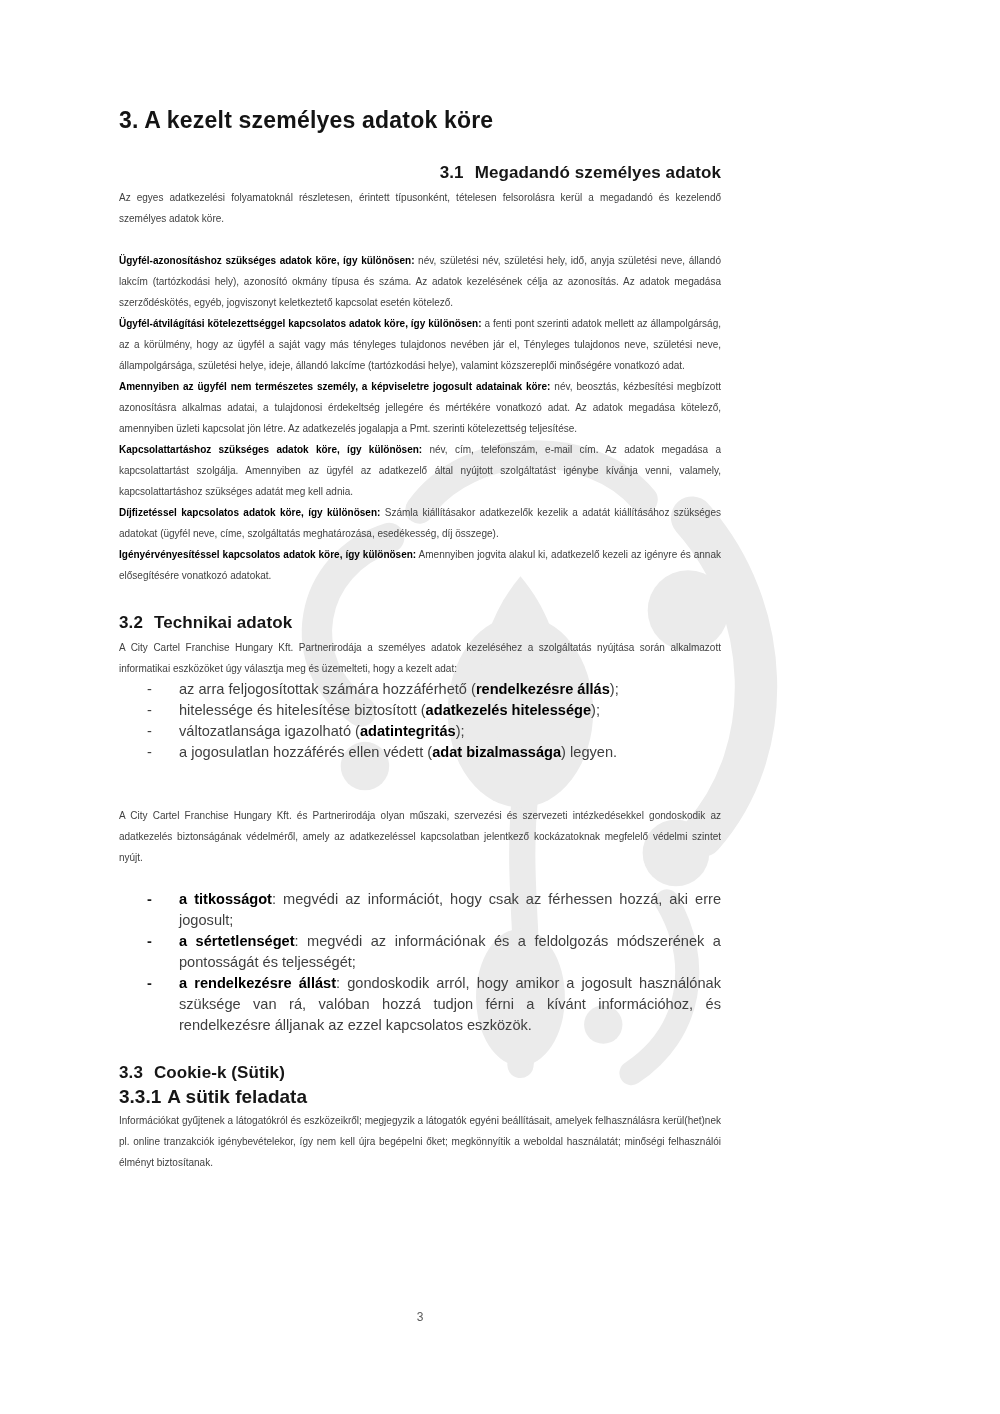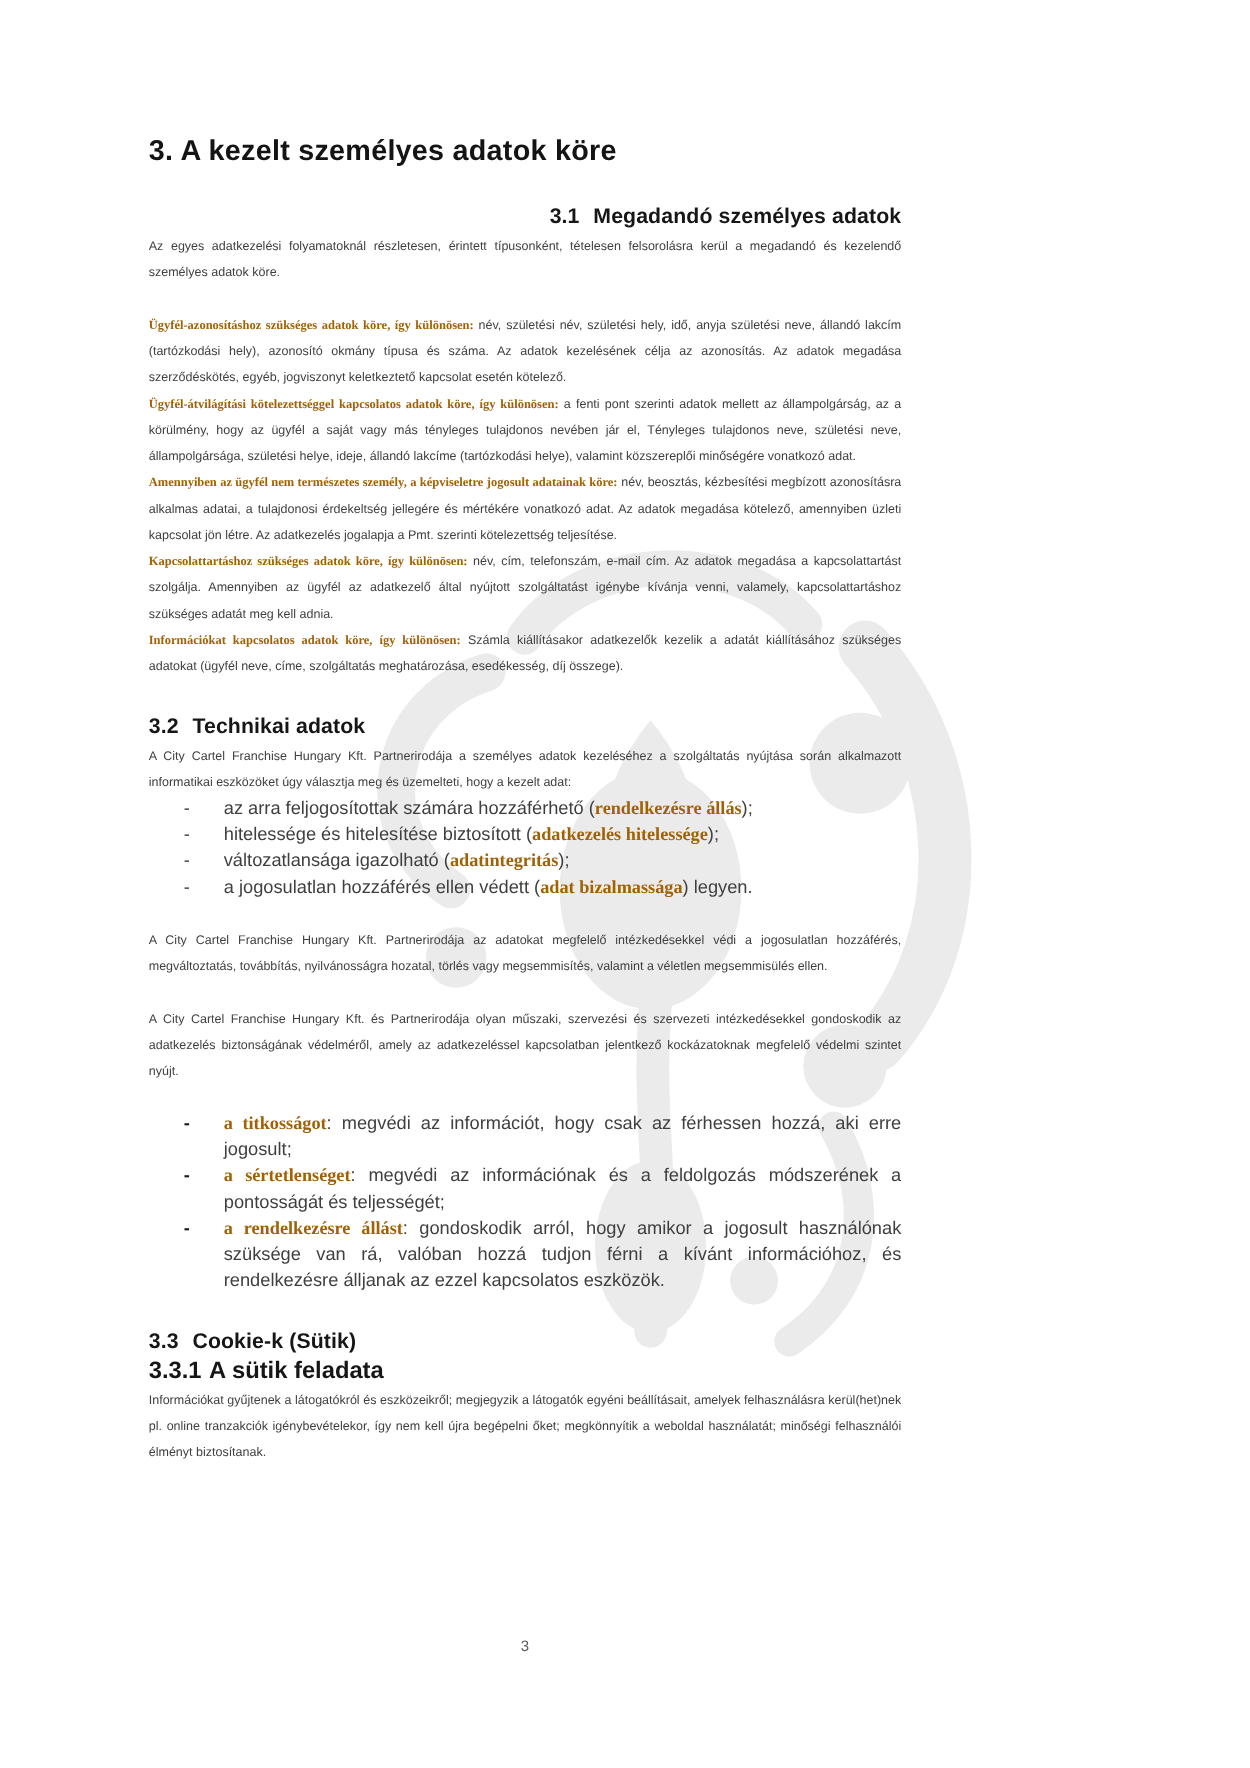--- a/index.html
+++ b/index.html
@@ -33,21 +33,21 @@
   h2.first{margin-top:0;text-align:right;}
   h3{
     font-size:19px;line-height:20px;font-weight:800;
     color:#161616;margin:0 0 3px 0;
   }
   h3 .secnum{display:inline-block;margin-right:6px;}
   p.body{
     font-size:10px;line-height:21px;
     margin:0;text-align:justify;
   }
-  p.body b, li b{color:#a16207;font-family:Liberation Serif, serif;}
+  p.body b, li b{color:#000000;}
   b.lead{color:#1b1b1b;}
   .gap{height:21px;}
   ul.dashlist{
     list-style:none;margin:0;padding:0 0 0 28px;
   }
   ul.dashlist li{
     display:flex;font-size:14.6px;line-height:21px;
   }
   ul.dashlist .dash{
     flex:0 0 32px;color:#3f3f3f;
@@ -95,22 +95,23 @@
     <div class="gap"></div>
 
     <p class="body"><b class="lead">Ügyfél-azonosításhoz szükséges adatok köre, így különösen:</b><span> név, születési név, születési hely, idő, anyja születési neve, állandó lakcím (tartózkodási hely), azonosító okmány típusa és száma. Az adatok kezelésének célja az azonosítás. Az adatok megadása szerződéskötés, egyéb, jogviszonyt keletkeztető kapcsolat esetén kötelező.</span></p>
 
     <p class="body"><b class="lead">Ügyfél-átvilágítási kötelezettséggel kapcsolatos adatok köre, így különösen:</b><span> a fenti pont szerinti adatok mellett az állampolgárság, az a körülmény, hogy az ügyfél a saját vagy más tényleges tulajdonos nevében jár el, Tényleges tulajdonos neve, születési neve, állampolgársága, születési helye, ideje, állandó lakcíme (tartózkodási helye), valamint közszereplői minőségére vonatkozó adat.</span></p>
 
     <p class="body"><b class="lead">Amennyiben az ügyfél nem természetes személy, a képviseletre jogosult adatainak köre:</b><span> név, beosztás, kézbesítési megbízott azonosításra alkalmas adatai, a tulajdonosi érdekeltség jellegére és mértékére vonatkozó adat. Az adatok megadása kötelező, amennyiben üzleti kapcsolat jön létre. Az adatkezelés jogalapja a Pmt. szerinti kötelezettség teljesítése.</span></p>
 
     <p class="body"><b class="lead">Kapcsolattartáshoz szükséges adatok köre, így különösen:</b><span> név, cím, telefonszám, e-mail cím. Az adatok megadása a kapcsolattartást szolgálja. Amennyiben az ügyfél az adatkezelő által nyújtott szolgáltatást igénybe kívánja venni, valamely, kapcsolattartáshoz szükséges adatát meg kell adnia.</span></p>
 
-    <p class="body"><b class="lead">Információkat kapcsolatos adatok köre, így különösen:</b><span> Számla kiállításakor adatkezelők kezelik a adatát kiállításához szükséges adatokat (ügyfél neve, címe, szolgáltatás meghatározása, esedékesség, díj összege).</span></p>
+    <p class="body"><b class="lead">Díjfizetéssel kapcsolatos adatok köre, így különösen:</b><span> Számla kiállításakor adatkezelők kezelik a adatát kiállításához szükséges adatokat (ügyfél neve, címe, szolgáltatás meghatározása, esedékesség, díj összege).</span></p>
 
+    <p class="body"><b class="lead">Igényérvényesítéssel kapcsolatos adatok köre, így különösen:</b><span> Amennyiben jogvita alakul ki, adatkezelő kezeli az igényre és annak elősegítésére vonatkozó adatokat.</span></p>
 
     <h2><span class="secnum">3.2</span><span>Technikai adatok</span></h2>
 
     <p class="body">A City Cartel Franchise Hungary Kft. Partnerirodája a személyes adatok kezeléséhez a szolgáltatás nyújtása során alkalmazott informatikai eszközöket úgy választja meg és üzemelteti, hogy a kezelt adat:</p>
 
     <ul class="dashlist">
       <li>
           <span class="dash">-</span>
           <span class="li-body"><span>az arra feljogosítottak számára hozzáférhető (</span><b>rendelkezésre állás</b><span>);</span></span>
         </li>
@@ -122,21 +123,20 @@
           <span class="dash">-</span>
           <span class="li-body"><span>változatlansága igazolható (</span><b>adatintegritás</b><span>);</span></span>
         </li>
       <li>
           <span class="dash">-</span>
           <span class="li-body"><span>a jogosulatlan hozzáférés ellen védett (</span><b>adat bizalmassága</b><span>) legyen.</span></span>
         </li>
     </ul>
 
     <div class="gap"></div>
-    <p class="body">A City Cartel Franchise Hungary Kft. Partnerirodája az adatokat megfelelő intézkedésekkel védi a jogosulatlan hozzáférés, megváltoztatás, továbbítás, nyilvánosságra hozatal, törlés vagy megsemmisítés, valamint a véletlen megsemmisülés ellen.</p>
     <div class="gap"></div>
     <p class="body">A City Cartel Franchise Hungary Kft. és Partnerirodája olyan műszaki, szervezési és szervezeti intézkedésekkel gondoskodik az adatkezelés biztonságának védelméről, amely az adatkezeléssel kapcsolatban jelentkező kockázatoknak megfelelő védelmi szintet nyújt.</p>
     <div class="gap"></div>
 
     <ul class="dashlist bolddash">
       <li>
           <span class="dash">-</span>
           <span class="li-body"><b>a titkosságot</b><span>: megvédi az információt, hogy csak az férhessen hozzá, aki erre jogosult;</span></span>
         </li>
       <li>

